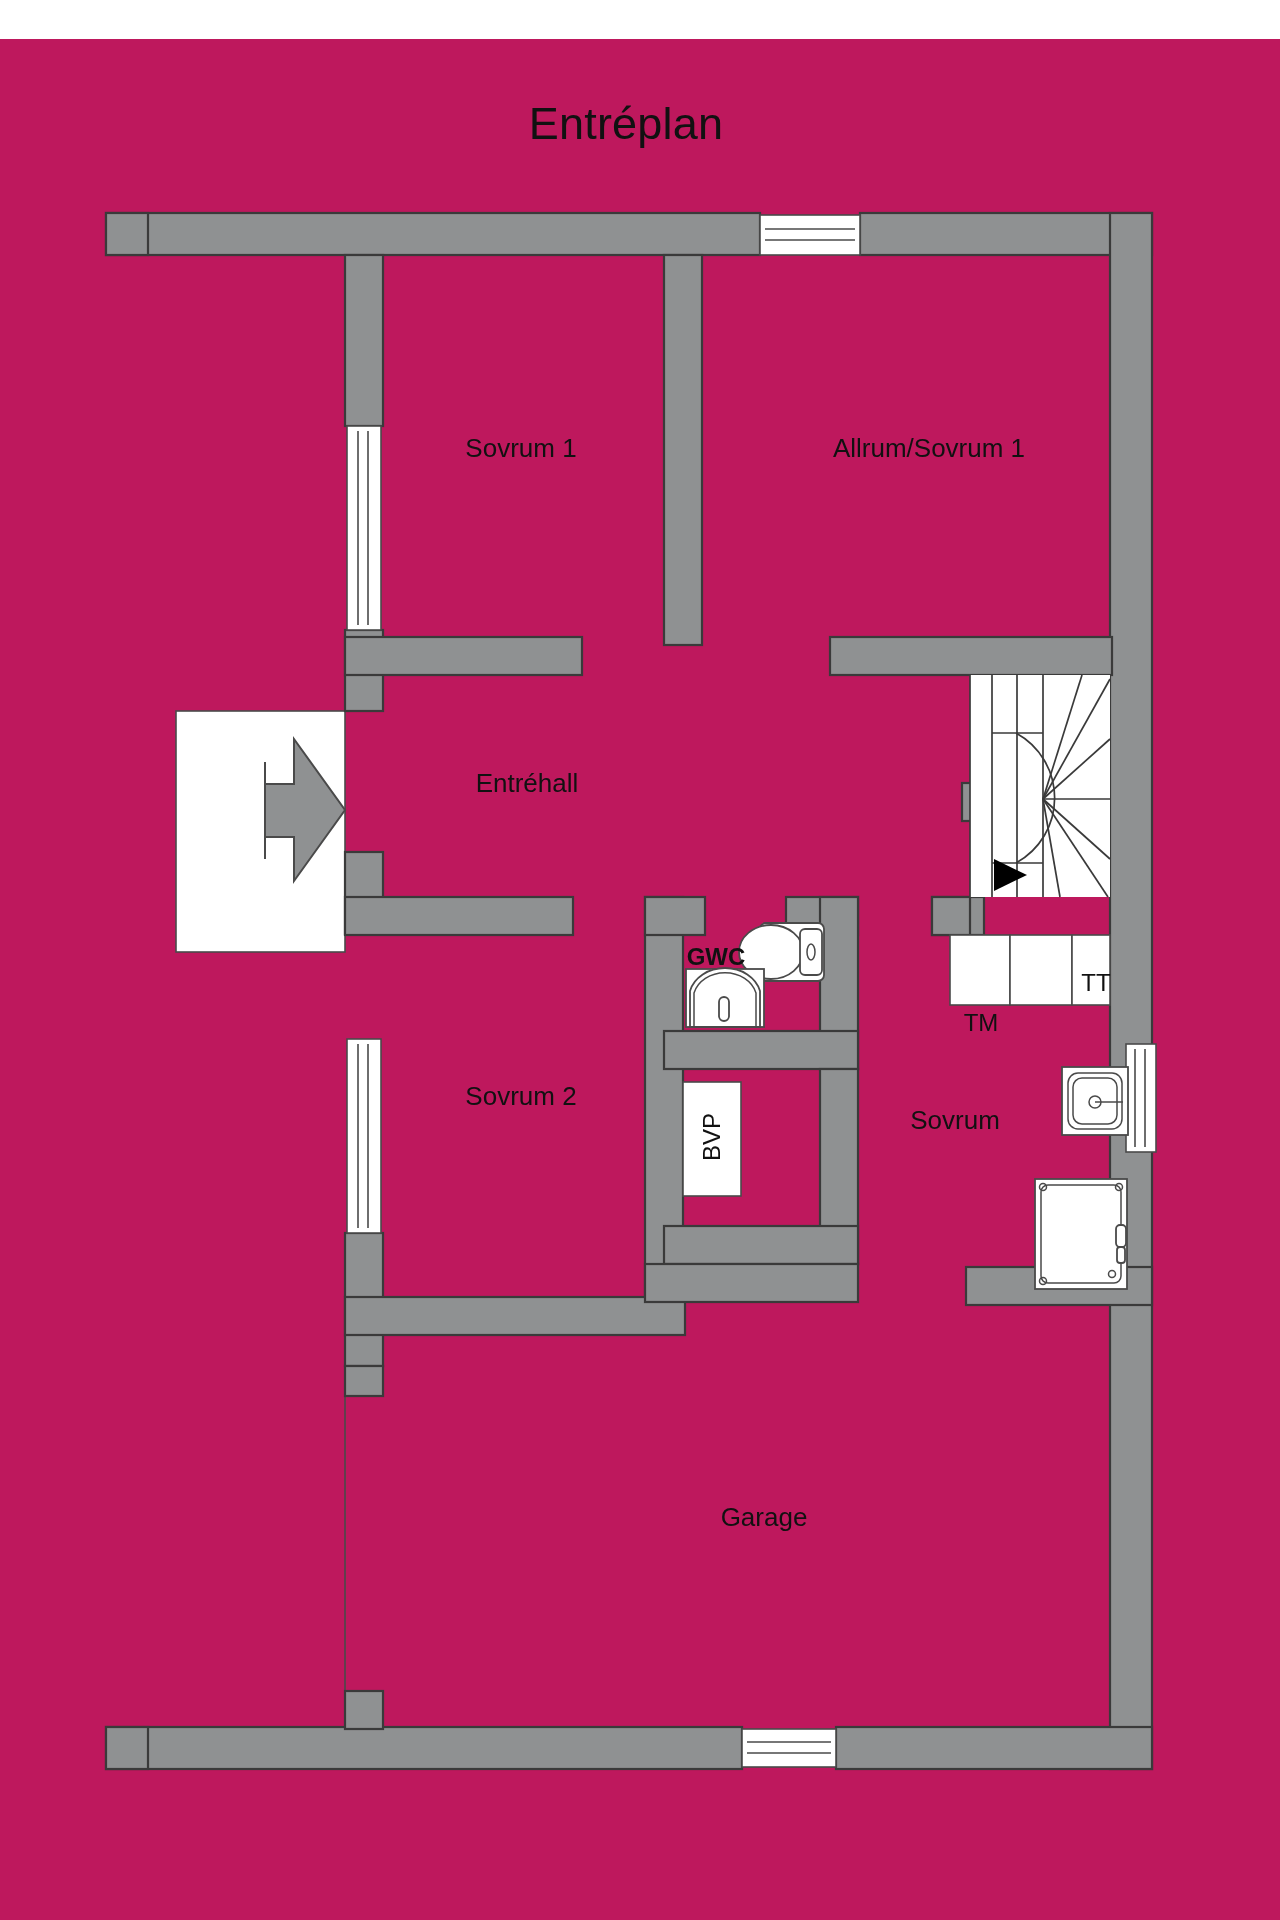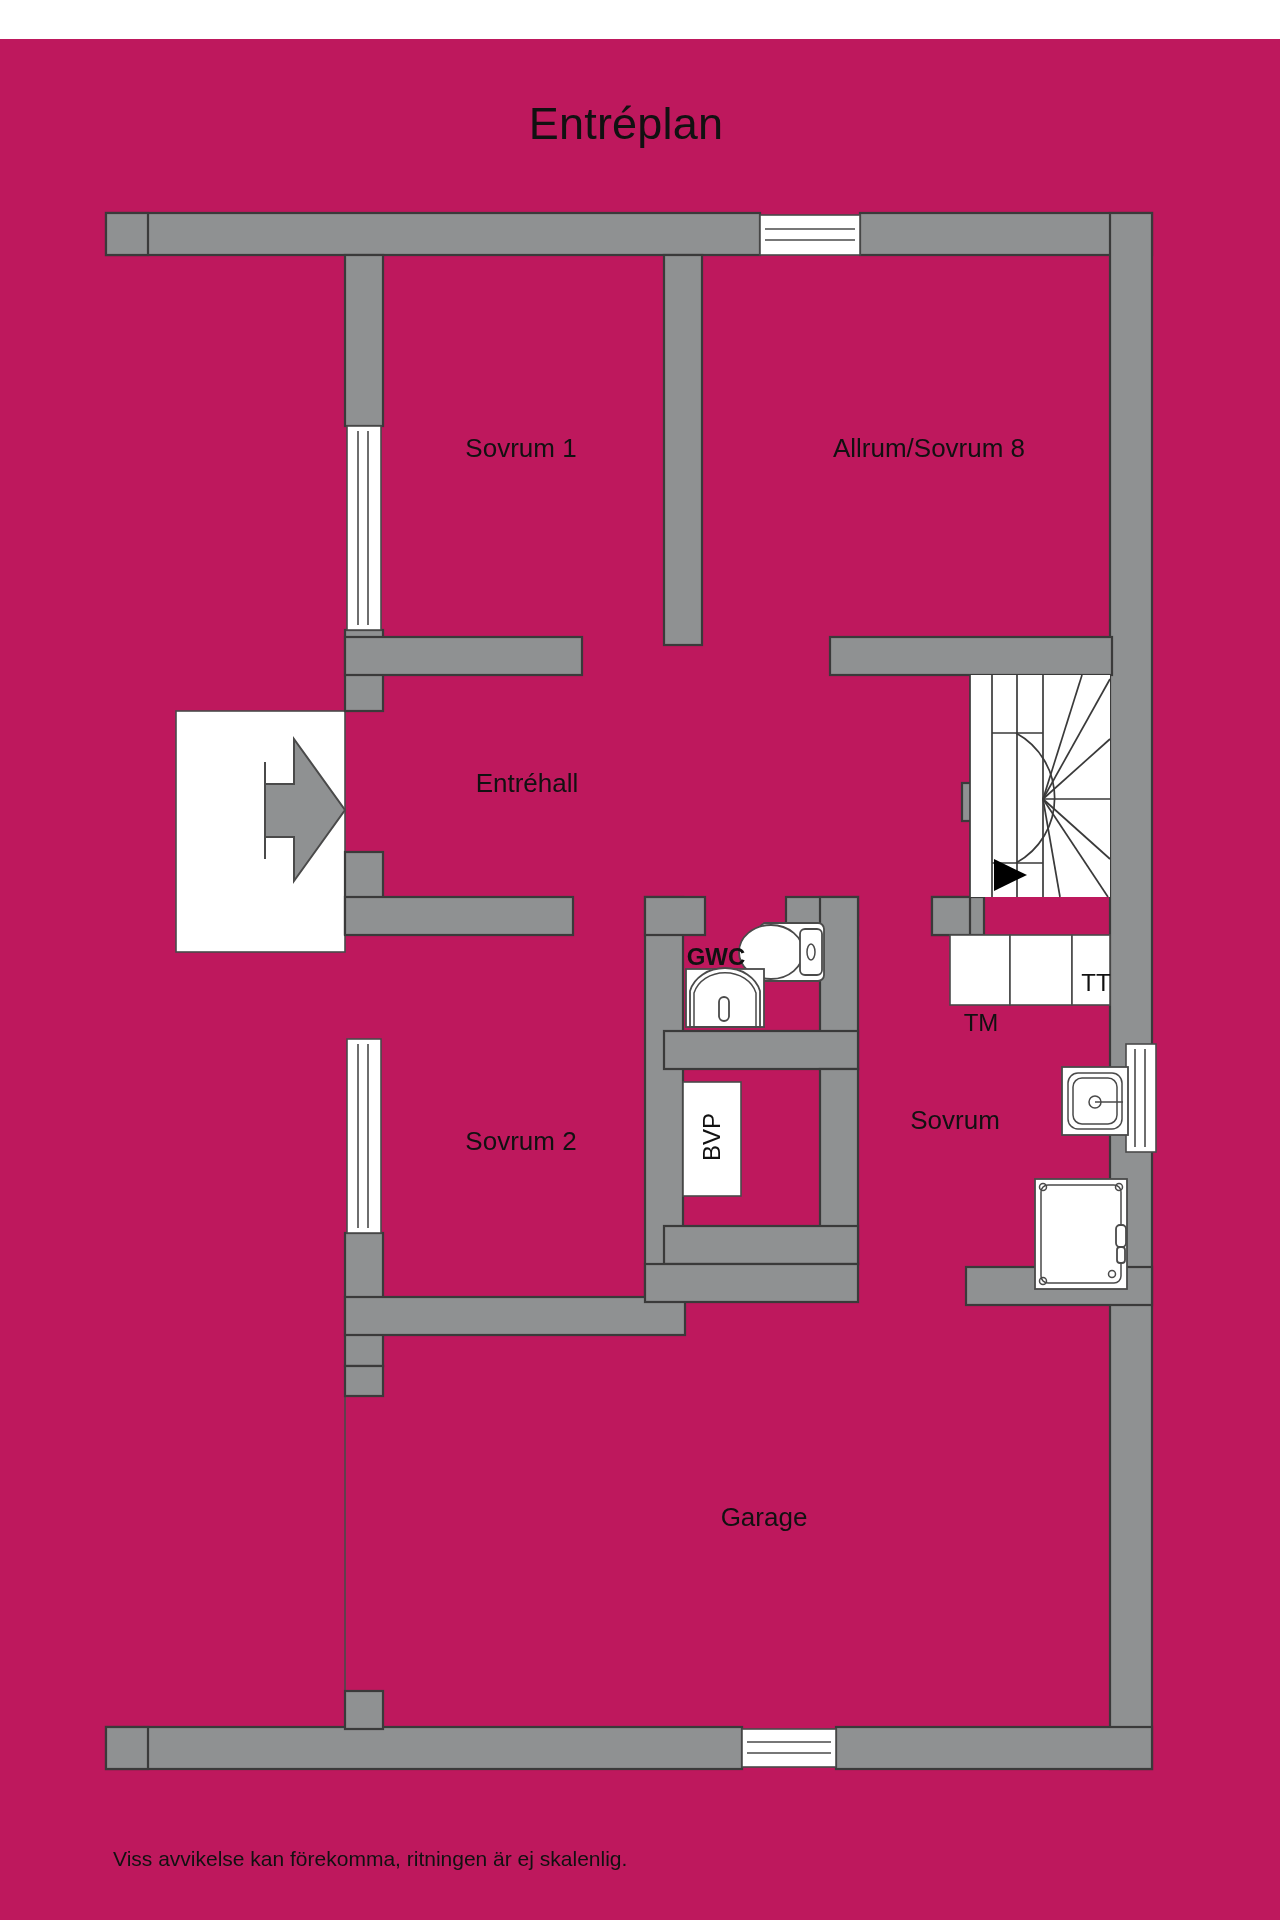--- a/index.html
+++ b/index.html
@@ -257,33 +257,32 @@
     </g>
 
     <g>
       <polygon points="265,723 265,745 294,745 294,700 345,771 294,842 294,798 265,798 265,820 265,723" fill="#8f9192" stroke="#4a4a4a" stroke-width="2"></polygon>
     </g>
 
   </svg>
 
   <div class="room-label" style="left:521px; top:409px;text-align:right;">Sovrum 1</div>
 
-  <div class="room-label" style="left:929px; top:409px;">Allrum/Sovrum 8</div>
+  <div class="room-label" style="left:929px; top:409px;">Allrum/Sovrum 1</div>
 
   <div class="room-label" style="left:527px; top:744px;">Entréhall</div>
 
   <div class="room-label small" style="left:716px; top:918px;font-weight:bold;">GWC</div>
 
-  <div class="room-label" style="left:521px; top:1102px;text-align:center;">Sovrum 2</div>
+  <div class="room-label" style="left:521px; top:1057px;text-align:center;">Sovrum 2</div>
 
   <div class="room-label" style="left:955px; top:1081px;">Sovrum</div>
 
   <div class="room-label" style="left:764px; top:1478px;">Garage</div>
 
   <div class="room-label small vertical" style="left:712px; top:1098px;">BVP</div>
 
   <div class="room-label small" style="left:981px; top:984px;">TM</div>
 
   <div class="room-label small" style="left:1096px; top:944px;">TT</div>
 
-  <div id="disclaimer">Viss avvikelse kan förekomma, ritningen är ej skalenlig.</div>
 
 </div>
 
 </body></html>

